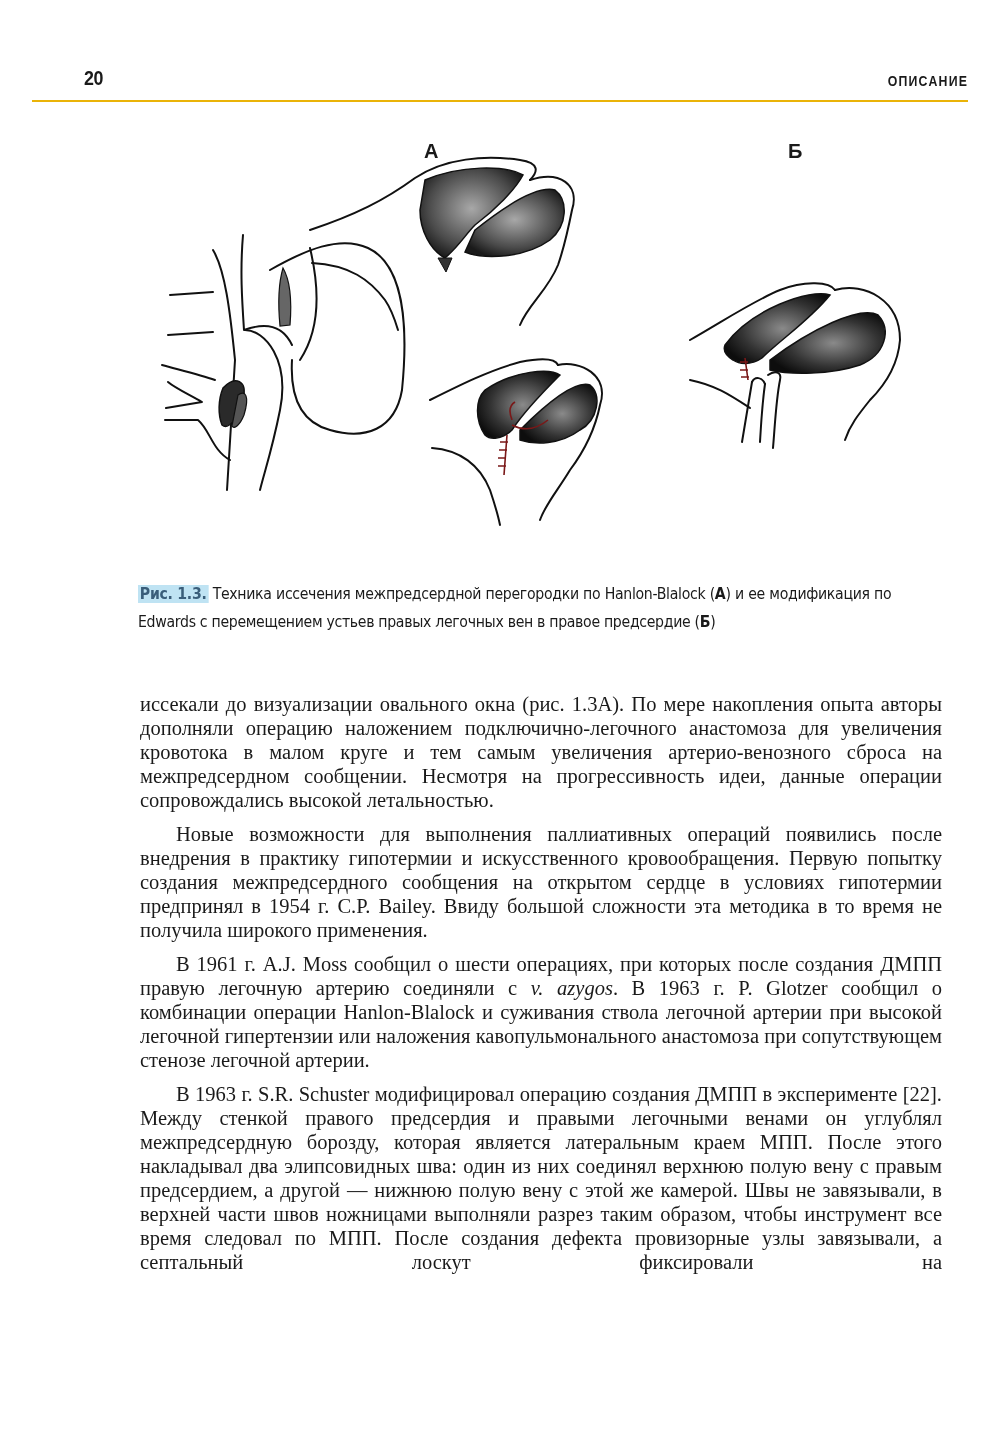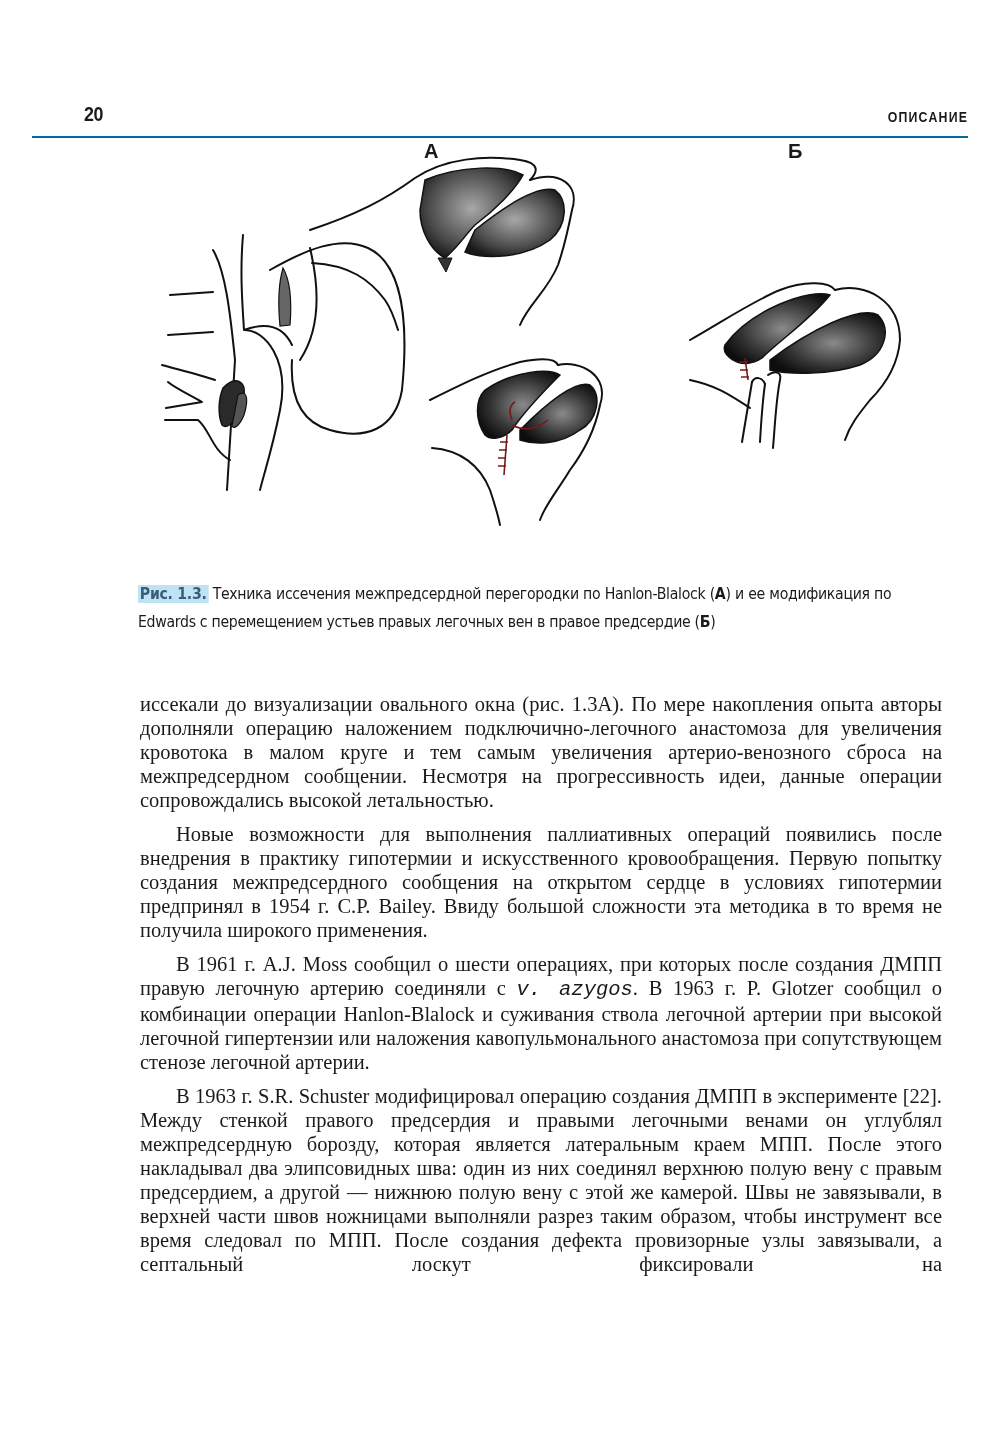--- a/index.html
+++ b/index.html
@@ -1,29 +1,29 @@
 <!DOCTYPE html>
 <html><head>
 <meta charset="utf-8">
 <style>
   html, body { margin: 0; padding: 0; background: #ffffff; }
   body { width: 1000px; height: 1443px; position: relative; overflow: hidden; color: #1a1a1a; }
-  .header { position: absolute; left: 32px; right: 32px; top: 62px; height: 38px; border-bottom: 2px solid #0369a1; margin-top: 36px; }
+  .header { position: absolute; left: 32px; right: 32px; top: 62px; height: 38px; border-bottom: 2px solid #eab308; }
   .page-num { position: absolute; left: 52px; top: 4px; font-family: "Liberation Sans", sans-serif; font-weight: bold; font-size: 21px; letter-spacing: -0.5px; transform: scaleX(0.85); transform-origin: left; }
   .running-head { position: absolute; right: 0; top: 10px; font-family: "Liberation Sans", sans-serif; font-weight: bold; font-size: 15px; letter-spacing: 1.5px; transform: scaleX(0.82); transform-origin: right; }
   .figure { position: absolute; left: 140px; top: 130px; width: 830px; height: 430px; }
   .panel-label { position: absolute; font-family: "Liberation Sans", sans-serif; font-weight: bold; font-size: 20px; }
   .caption { position: absolute; left: 138px; top: 580px; width: 810px; font-family: "DejaVu Sans", sans-serif; font-size: 15.2px; line-height: 28px; letter-spacing: -0.35px; transform: scaleX(0.93); transform-origin: left; text-align: justify; }
   .fig-ref { font-weight: bold; color: #3a5e7a; background: #bfe3f3; padding: 0 2px; }
   .caption b { font-weight: bold; }
   .body-text { position: absolute; left: 140px; top: 692px; width: 802px; font-family: "Liberation Serif", serif; font-size: 20.5px; line-height: 24px; text-align: justify; }
   .body-text p { margin: 0; text-indent: 0; text-align: justify; text-align-last: left; }
   .body-text p.indent { text-indent: 36px; margin-top: 10px; }
   .body-text p.last-cont { text-align-last: justify; }
-  .ital { font-style: italic; font-family: Liberation Mono, monospace; }
+  .ital { font-style: italic; }
   svg .ink { fill: none; stroke: #111; stroke-width: 2; stroke-linecap: round; stroke-linejoin: round; }
   svg .suture { fill: none; stroke: #7a1818; stroke-width: 1.6; }
 </style>
 </head>
 <body>
 
 <div class="header">
   <div class="page-num">20</div>
   <div class="running-head">ОПИСАНИЕ</div>
 </div>

